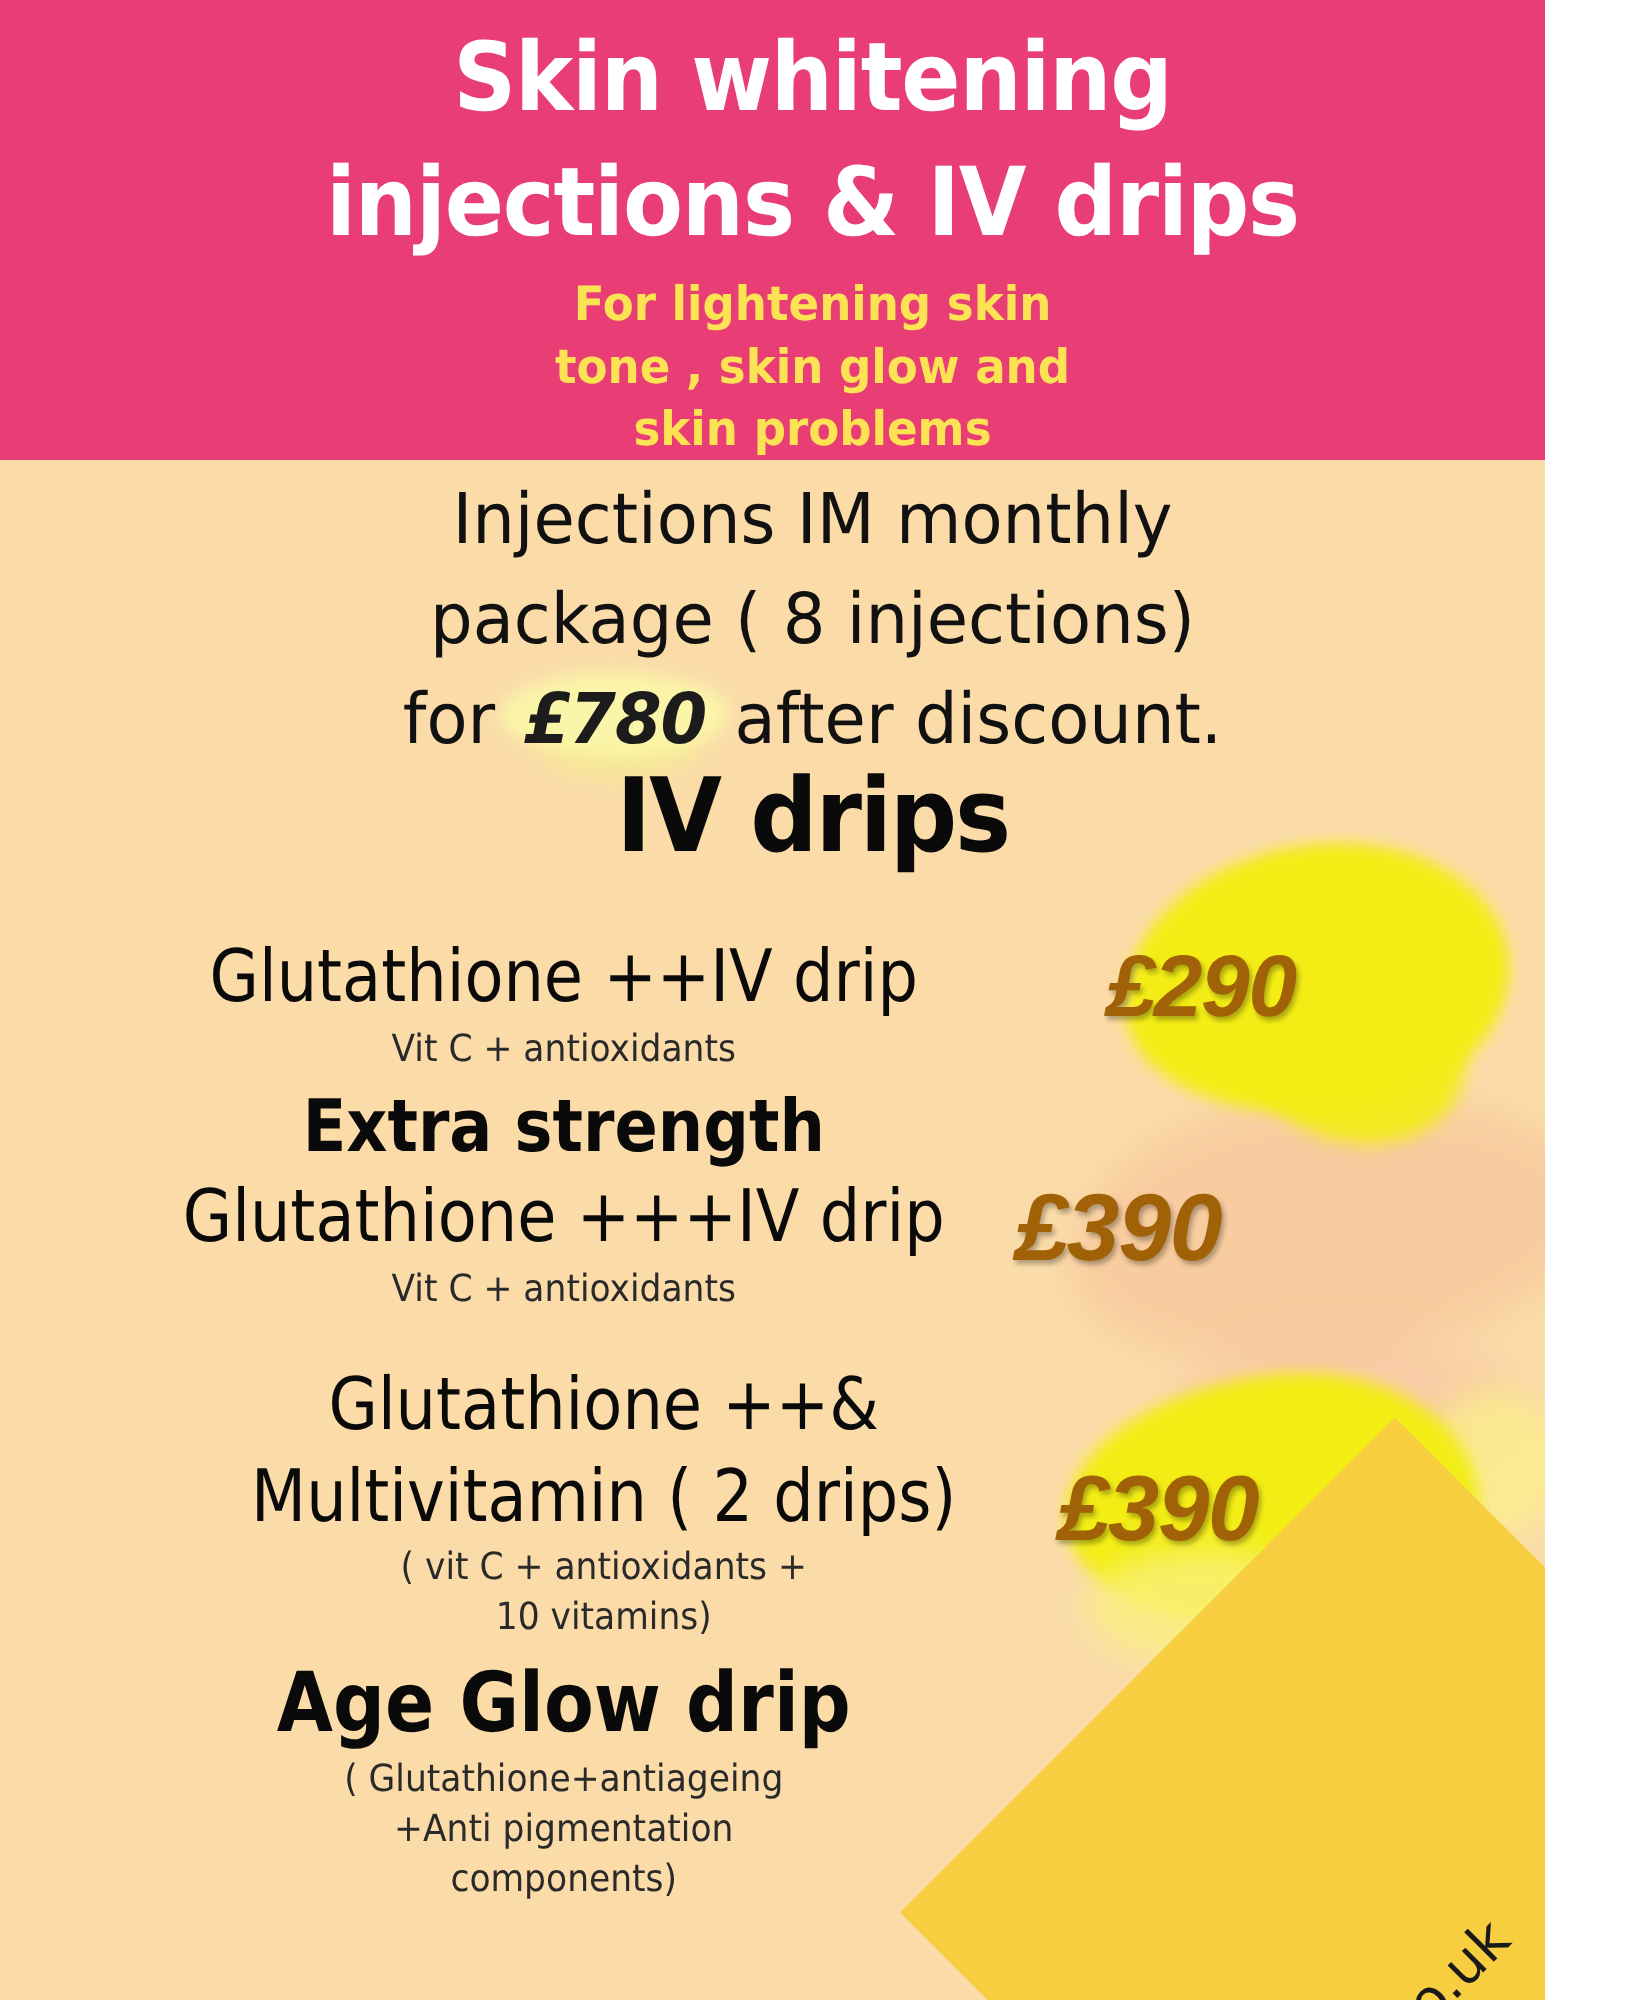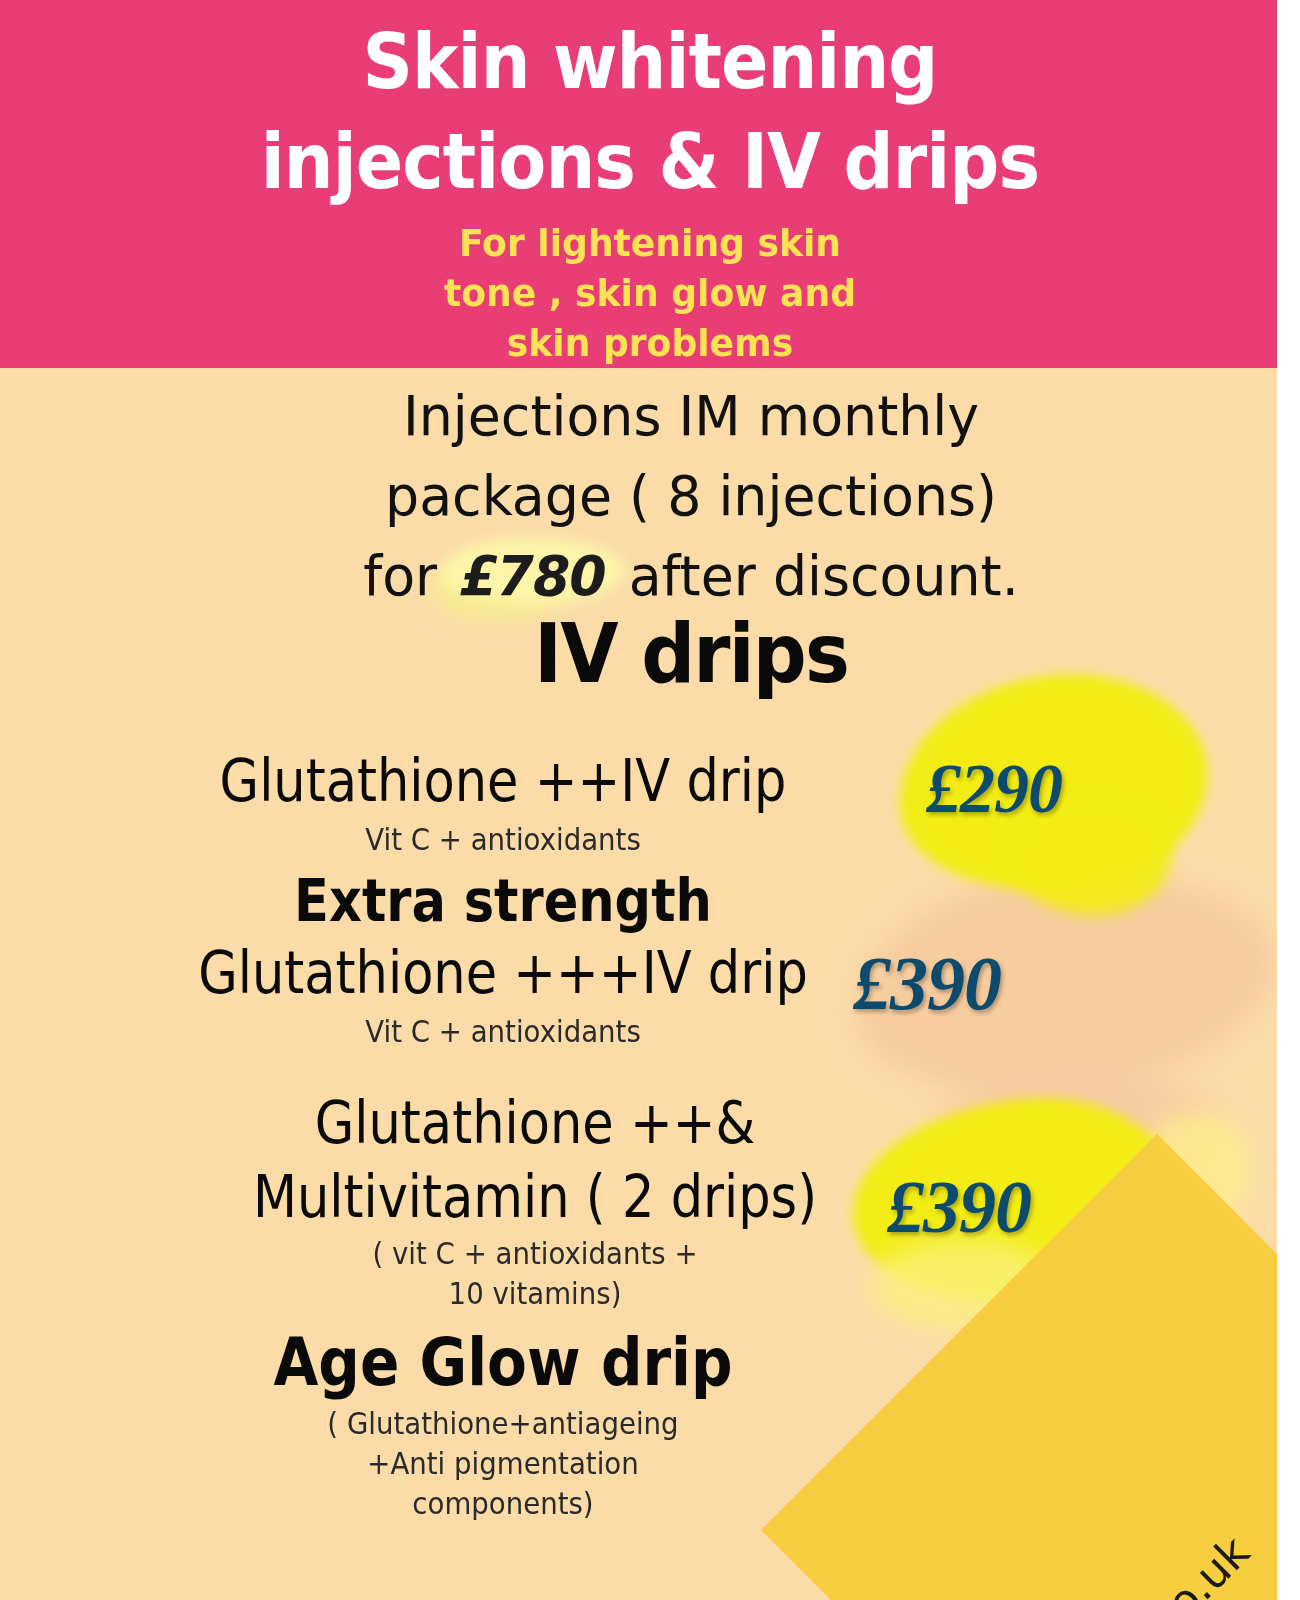--- a/index.html
+++ b/index.html
@@ -9,21 +9,20 @@
   }
   body {
     font-family: "Liberation Sans", sans-serif;
   }
   #poster {
     position: relative;
     width: 1236px;
     height: 1600px;
     overflow: hidden;
     background: #FBDCA9;
-    padding-left: 41px;
   }
 
   
   .banner {
     position: absolute;
     left: 0;
     top: 0;
     width: 1300px;
     height: 368px;
     background: #E83E75;
@@ -215,41 +214,41 @@
     font-weight: 400;
     font-size: 30px;
     line-height: 40px;
     color: #2A2A2A;
     transform: scaleX(0.92);
     transform-origin: center top;
     white-space: nowrap;
   }
   .price {
     position: absolute;
-    font-family: Liberation Serif, serif;
+    font-family: Liberation Sans, sans-serif;
     font-weight: 700;
     font-style: italic;
     font-size: 70px;
     line-height: 74px;
-    color: #0c4a6e;
+    color: #a16207;
     letter-spacing: -1px;
     text-shadow: 2px 3px 4px rgba(0,0,0,.30);
     z-index: 4;
   }
   .price.plain {
     font-family: "DejaVu Sans", sans-serif;
     font-style: normal;
     font-weight: 400;
     color: #0A0A0A;
     text-shadow: none;
     letter-spacing: 0;
   }
 
   
-  .names-col { position: absolute; left: 12px; width: 900px; }
+  .names-col { position: absolute; left: 1px; width: 900px; }
 
   
   .wm-band {
     position: absolute;
     right: -160px;
     bottom: -210px;
     width: 560px;
     height: 560px;
     background: #F7CE3F;
     transform: rotate(-45deg);

